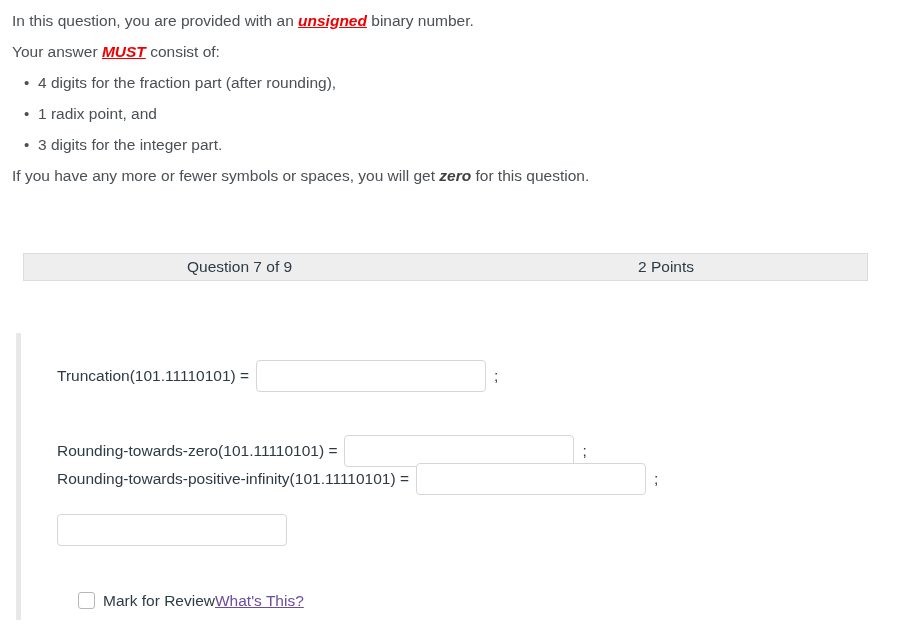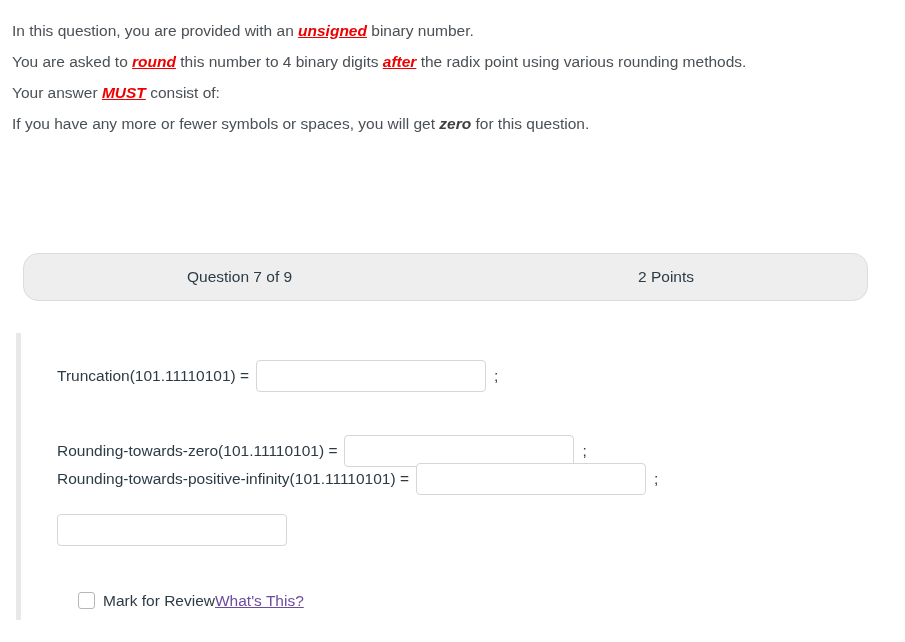--- a/index.html
+++ b/index.html
@@ -11,21 +11,21 @@
     width: 905px;
     height: 642px;
     font-family: "Liberation Sans", sans-serif;
     color: #2d3b45;
     overflow: hidden;
     position: relative;
   }
 
   
   .prompt {
-    padding: 20px 12px 0 12px;
+    padding: 10px 12px 0 12px;
     font-size: 15.5px;
     color: #4a5055;
     line-height: 1.0;
   }
   .prompt p {
     margin: 0 0 9px 0;
     line-height: 22px;
     white-space: nowrap;
   }
   .prompt ul {
@@ -59,25 +59,25 @@
     font-style: italic;
     text-decoration: none;
   }
 
   
   .qbar {
     position: absolute;
     left: 23px;
     top: 253px;
     width: 845px;
-    height: 48px;
+    height: 28px;
     box-sizing: border-box;
     background: #eeeeee;
     border: 1px solid #dcdcdc;
-    border-radius: 15px;
+    border-radius: 0;
     display: flex;
     align-items: center;
     font-size: 15.5px;
     color: #2d3b45;
   }
   .qbar .qnum {
     position: absolute;
     left: 163px;
   }
   .qbar .qpts {
@@ -158,24 +158,28 @@
     cursor: pointer;
   }
 </style>
 </head>
 <body>
 
 <div class="prompt">
 
   <p><span>In this question, you are provided with an </span><span class="emph">unsigned</span><span> binary number.</span></p>
 
-  <p><span>You are asked to </span><span class="emph">round</span><span> this number to 4 binary digits </span><span class="emph">after</span><span> the radix point using various rounding methods.</span></p>
 
   <p><span>Your answer </span><span class="emph">MUST</span><span> consist of:</span></p>
 
+  <ul>
+    <li>4 digits for the fraction part (after rounding),</li>
+    <li>1 radix point, and</li>
+    <li>3 digits for the integer part.</li>
+  </ul>
 
   <p><span>If you have any more or fewer symbols or spaces, you will get </span><span class="emph-nounderline">zero</span><span> for this question.</span></p>
 
 </div>
 
 <div class="qbar">
   <span class="qnum">Question 7 of 9</span>
   <span class="qpts">2 Points</span>
 </div>
 

